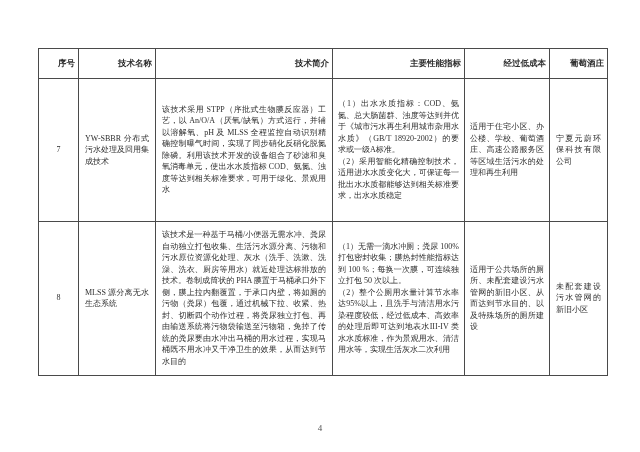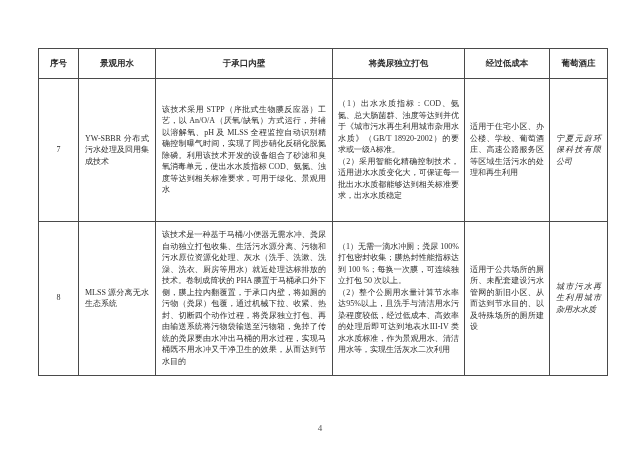--- a/index.html
+++ b/index.html
@@ -28,21 +28,21 @@
   table.tech-table th,
   table.tech-table td {
     border: 1px solid #4a4a4a;
     vertical-align: middle;
     font-size: 8px;
     line-height: 11.5px;
     color: #2e2e2e;
   }
   table.tech-table th {
     font-weight: bold;
-    text-align: center;
+    text-align: right;
     font-size: 8.5px;
     height: 30px;
     padding: 2px 3px;
   }
   td.c-no {
     text-align: center;
     font-size: 8.5px;
   }
   td.c-name {
     padding: 4px 6px;
@@ -62,21 +62,20 @@
   }
   td.c-scope {
     padding: 13px 5px;
     text-align: justify;
     text-align-last: left;
   }
   td.c-holder {
     padding: 5px 6px;
     text-align: justify;
     text-align-last: left;
-    font-style: italic;
   }
   tr.r7 { height: 129px; }
   tr.r8 { height: 143px; }
   .page-number {
     position: absolute;
     left: 0;
     top: 423px;
     width: 640px;
     text-align: center;
     font-size: 9px;
@@ -93,23 +92,23 @@
       <col style="width:40px">
       <col style="width:77px">
       <col style="width:177px">
       <col style="width:132px">
       <col style="width:85px">
       <col style="width:58px">
     </colgroup>
     <thead>
       <tr>
         <th>序号</th>
-        <th>景观用水</th>
-        <th>于承口内壁</th>
-        <th>将粪尿独立打包</th>
+        <th>技术名称</th>
+        <th>技术简介</th>
+        <th>主要性能指标</th>
         <th>经过低成本</th>
         <th>葡萄酒庄</th>
       </tr>
     </thead>
     <tbody>
       <tr class="r7">
         <td class="c-no">7</td>
         <td class="c-name">YW-SBBR 分布式污水处理及回用集成技术</td>
         <td class="c-intro">该技术采用 STPP（序批式生物膜反应器）工艺，以 An/O/A（厌氧/缺氧）方式运行，并辅以溶解氧、pH 及 MLSS 全程监控自动识别精确控制曝气时间，实现了同步硝化反硝化脱氮除磷。利用该技术开发的设备组合了砂滤和臭氧消毒单元，使出水水质指标 COD、氨氮、浊度等达到相关标准要求，可用于绿化、景观用水</td>
         <td class="c-ind">（1）出水水质指标：COD、氨氮、总大肠菌群、浊度等达到并优于《城市污水再生利用城市杂用水水质》（GB/T 18920-2002）的要求或一级A标准。
@@ -117,20 +116,20 @@
         <td class="c-scope">适用于住宅小区、办公楼、学校、葡萄酒庄、高速公路服务区等区域生活污水的处理和再生利用</td>
         <td class="c-holder">宁夏元蔚环保科技有限公司</td>
       </tr>
       <tr class="r8">
         <td class="c-no">8</td>
         <td class="c-name">MLSS 源分离无水生态系统</td>
         <td class="c-intro">该技术是一种基于马桶/小便器无需水冲、粪尿自动独立打包收集、生活污水源分离、污物和污水原位资源化处理、灰水（洗手、洗漱、洗澡、洗衣、厨房等用水）就近处理达标排放的技术。卷制成筒状的 PHA 膜置于马桶承口外下侧，膜上拉内翻覆置，于承口内壁，将如厕的污物（粪尿）包覆，通过机械下拉、收紧、热封、切断四个动作过程，将粪尿独立打包、再由输送系统将污物袋输送至污物箱，免掉了传统的粪尿要由水冲出马桶的用水过程，实现马桶既不用水冲又干净卫生的效果，从而达到节水目的</td>
         <td class="c-ind">（1）无需一滴水冲厕；粪尿 100%打包密封收集；膜热封性能指标达到 100 %；每换一次膜，可连续独立打包 50 次以上。
 （2）整个公厕用水量计算节水率达95%以上，且洗手与清洁用水污染程度较低，经过低成本、高效率的处理后即可达到地表水III-IV 类水水质标准，作为景观用水、清洁用水等，实现生活灰水二次利用</td>
         <td class="c-scope">适用于公共场所的厕所、未配套建设污水管网的新旧小区、从而达到节水目的、以及特殊场所的厕所建设</td>
-        <td class="c-holder">城市污水再生利用城市杂用水水质</td>
+        <td class="c-holder">未配套建设污水管网的新旧小区</td>
       </tr>
     </tbody>
   </table>
 
   <div class="page-number">4</div>
 
 </div>
 
 </body></html>

